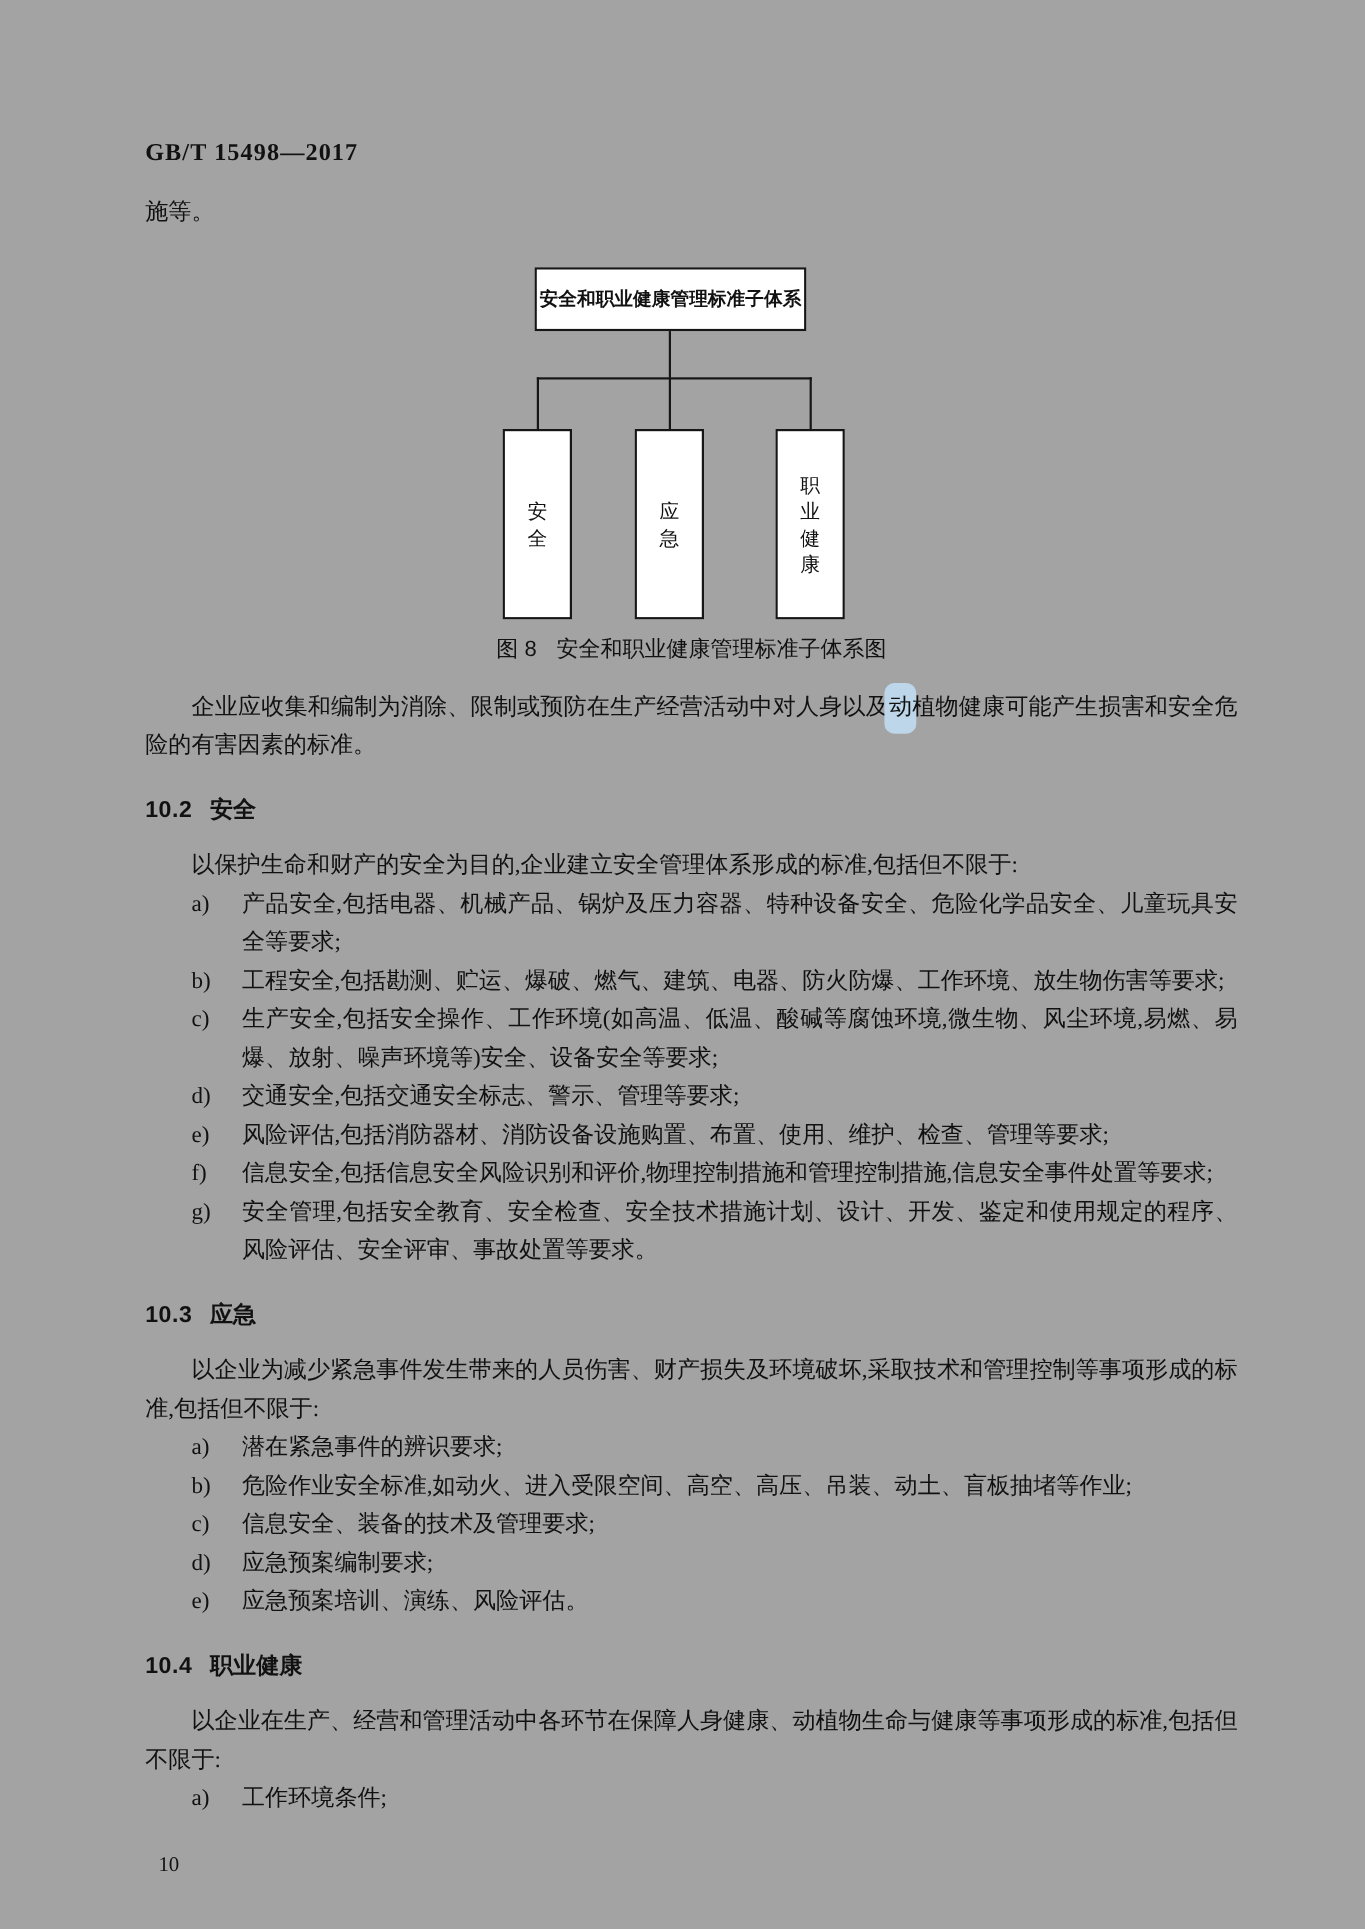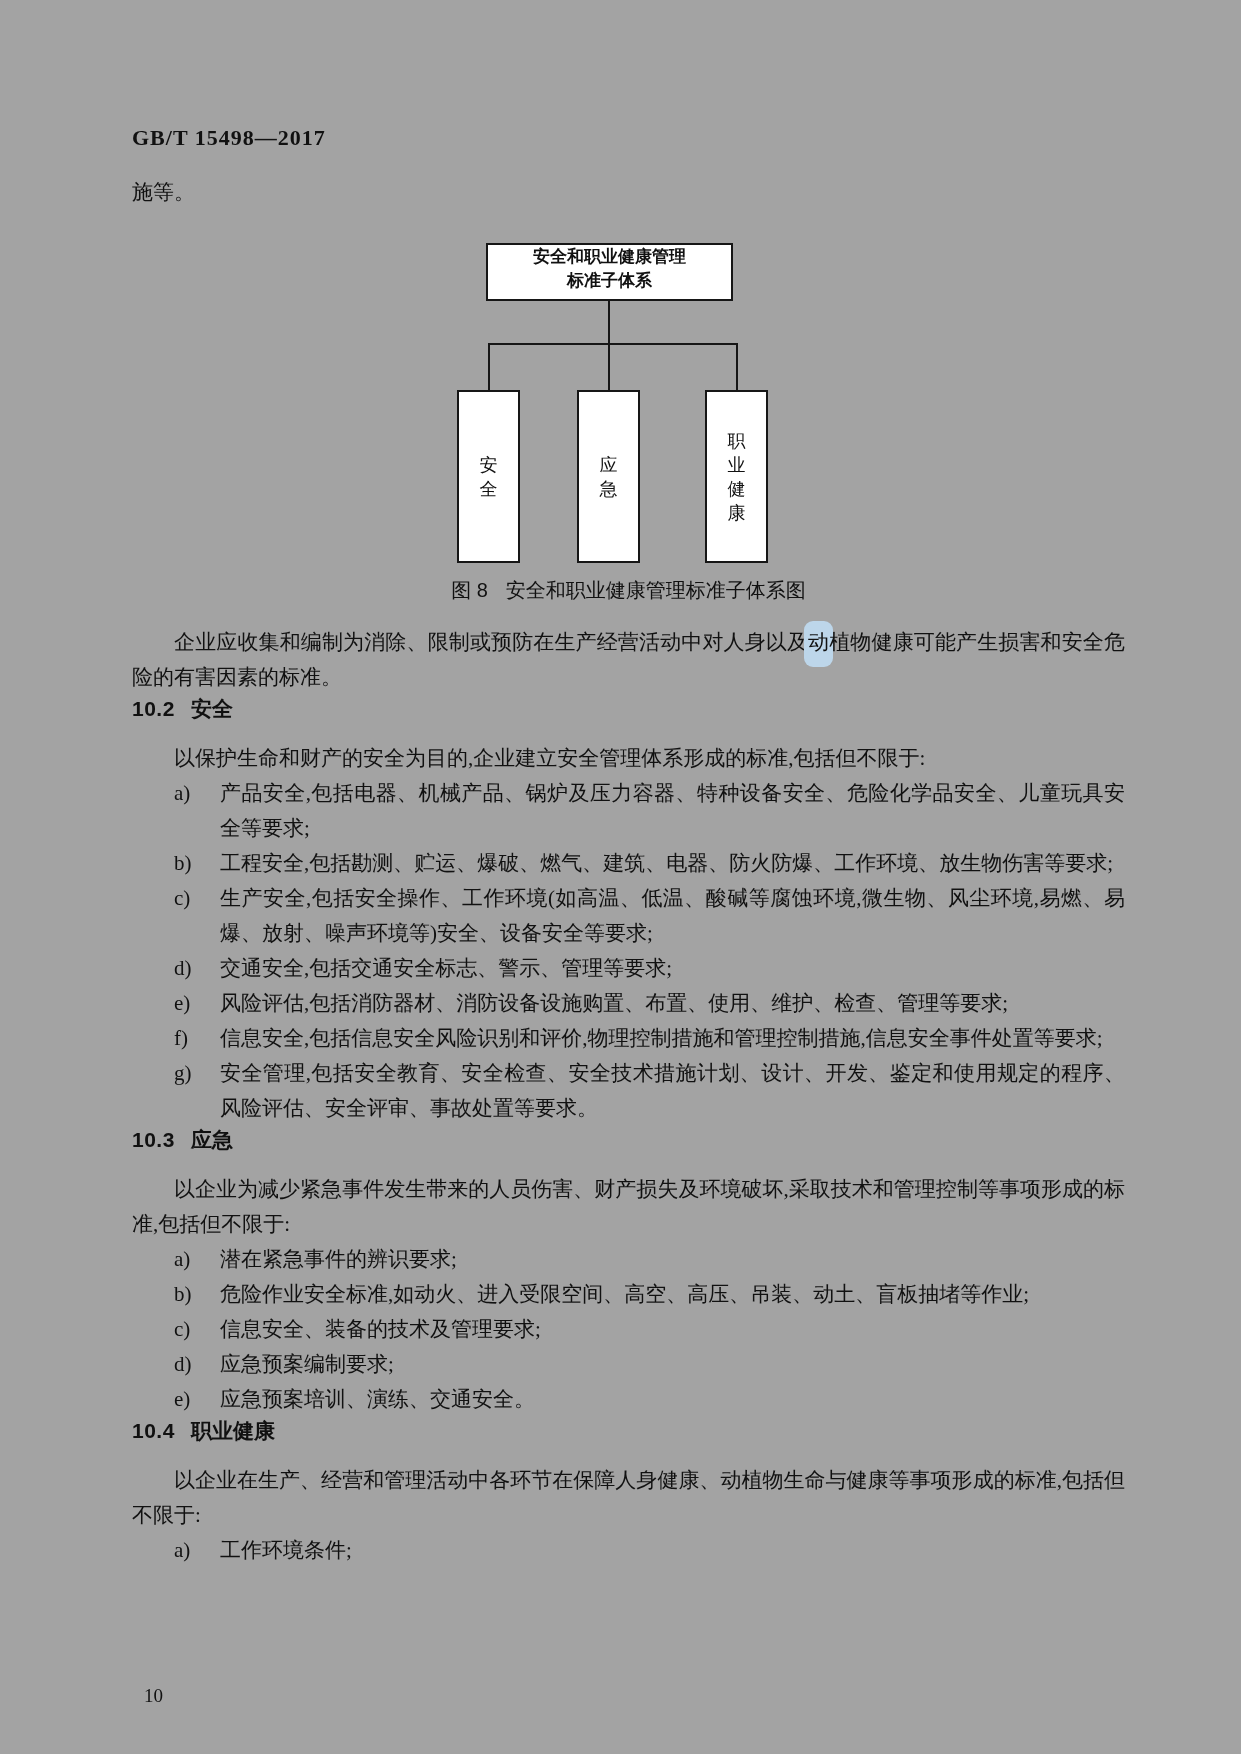--- a/index.html
+++ b/index.html
@@ -35,22 +35,22 @@
   }
   .fig-box {
     position: absolute;
     border: 2px solid #161616;
     background: #ffffff;
     box-sizing: border-box;
   }
   .fig-root-box {
     left: 354px; top: 38px;
     width: 247px; height: 58px;
-    display: flex; flex-direction: column;
-    align-items: center; justify-content: flex-start;
+    display: flex; flex-direction: row;
+    align-items: center; justify-content: center;
     font-family: "Liberation Sans", "DejaVu Sans", sans-serif;
     font-weight: bold;
     font-size: 17px; line-height: 24px;
     text-align: center;
   }
   .fig-child {
     top: 185px;
     width: 63px; height: 173px;
     display: flex; flex-direction: column;
     align-items: center; justify-content: center;
@@ -74,20 +74,21 @@
     text-align: justify;
     text-indent: 42px;
   }
   .hl {
     background: #bdd6ea;
     border-radius: 9px;
     padding: 9px 4px 13px 4px;
     margin: -9px -4px -13px -4px;
   }
   .sec-heading {
+    margin-top: 28px;
     line-height: 28px;
     font-family: "Liberation Sans", "DejaVu Sans", sans-serif;
     font-weight: bold;
     font-size: 21px;
   }
   .sec-heading .sec-num { margin-right: 16px; letter-spacing: 0.5px; }
   .sec-intro {
     margin: 18px 0 0 0;
     line-height: 35px;
     text-align: justify;
@@ -202,21 +203,21 @@
         <div class="list-item">
           <span class="list-marker">c)</span>
           <span class="list-text">信息安全、装备的技术及管理要求;</span>
         </div>
         <div class="list-item">
           <span class="list-marker">d)</span>
           <span class="list-text">应急预案编制要求;</span>
         </div>
         <div class="list-item">
           <span class="list-marker">e)</span>
-          <span class="list-text">应急预案培训、演练、交通安全。</span>
+          <span class="list-text">应急预案培训、演练、风险评估。</span>
         </div>
       </div>
       <div class="sec-heading"><span class="sec-num">10.4</span><span class="sec-title">职业健康</span></div>
       <p class="sec-intro">以企业在生产、经营和管理活动中各环节在保障人身健康、动植物生命与健康等事项形成的标准,包括但不限于:</p>
       <div class="sec-list">
         <div class="list-item">
           <span class="list-marker">a)</span>
           <span class="list-text">工作环境条件;</span>
         </div>
       </div>

